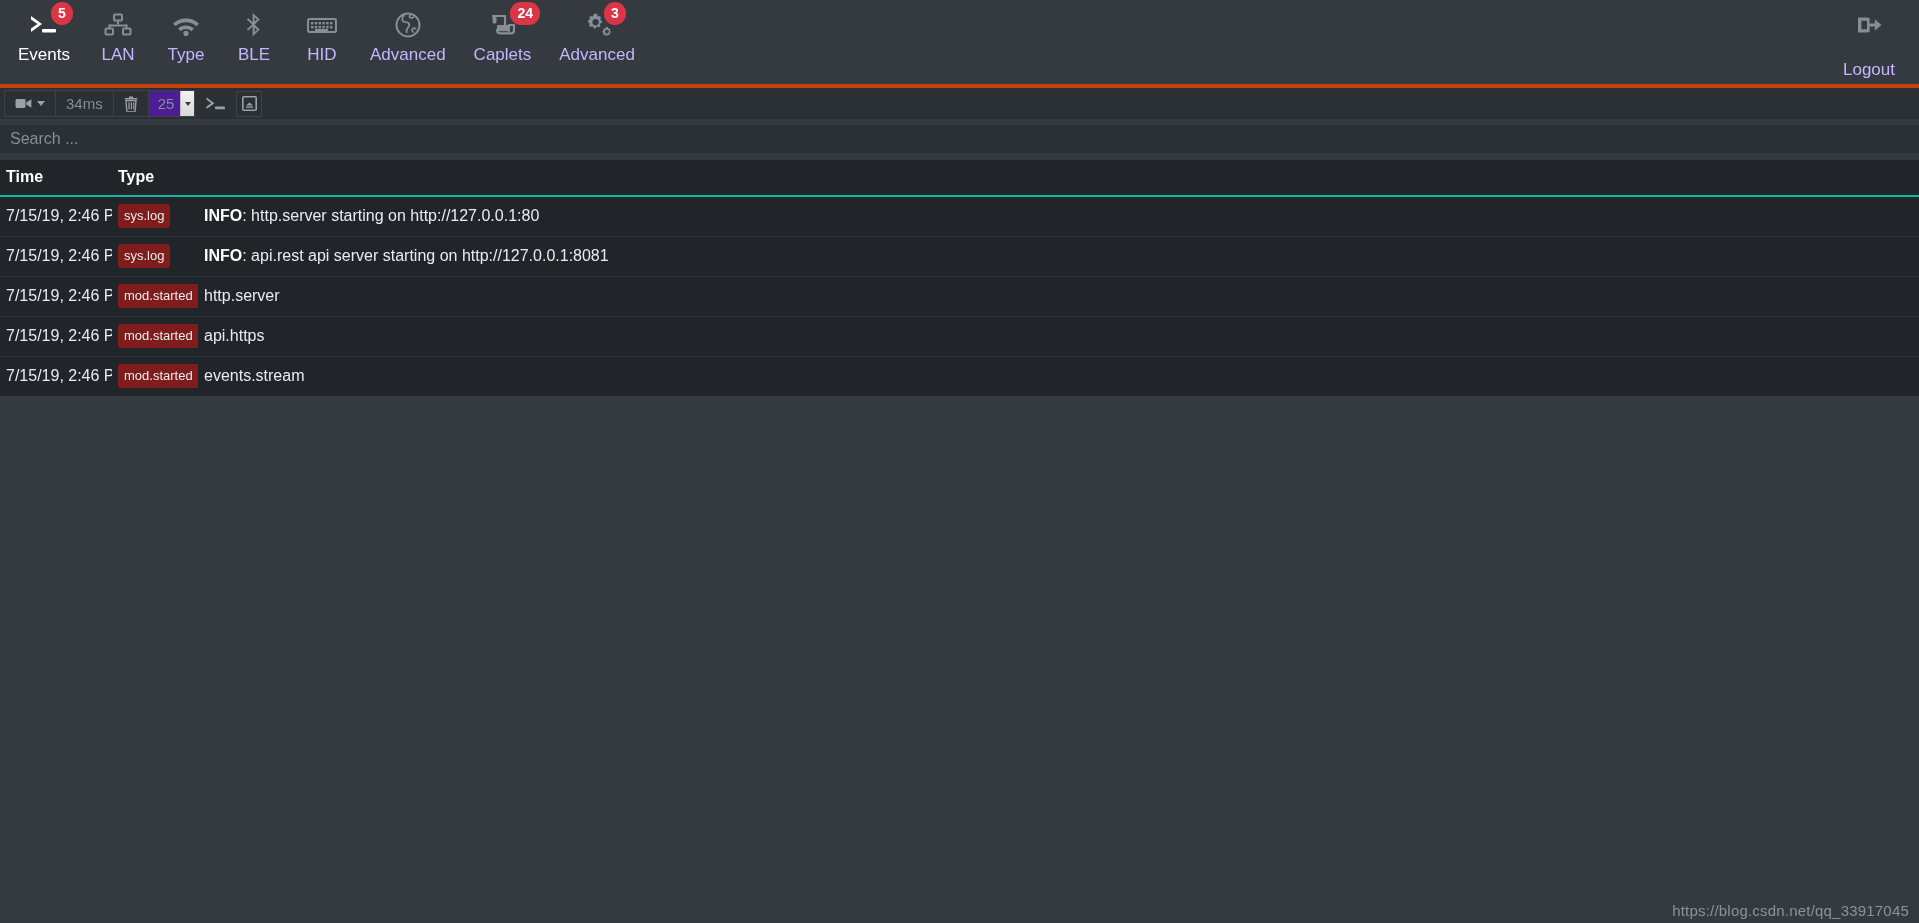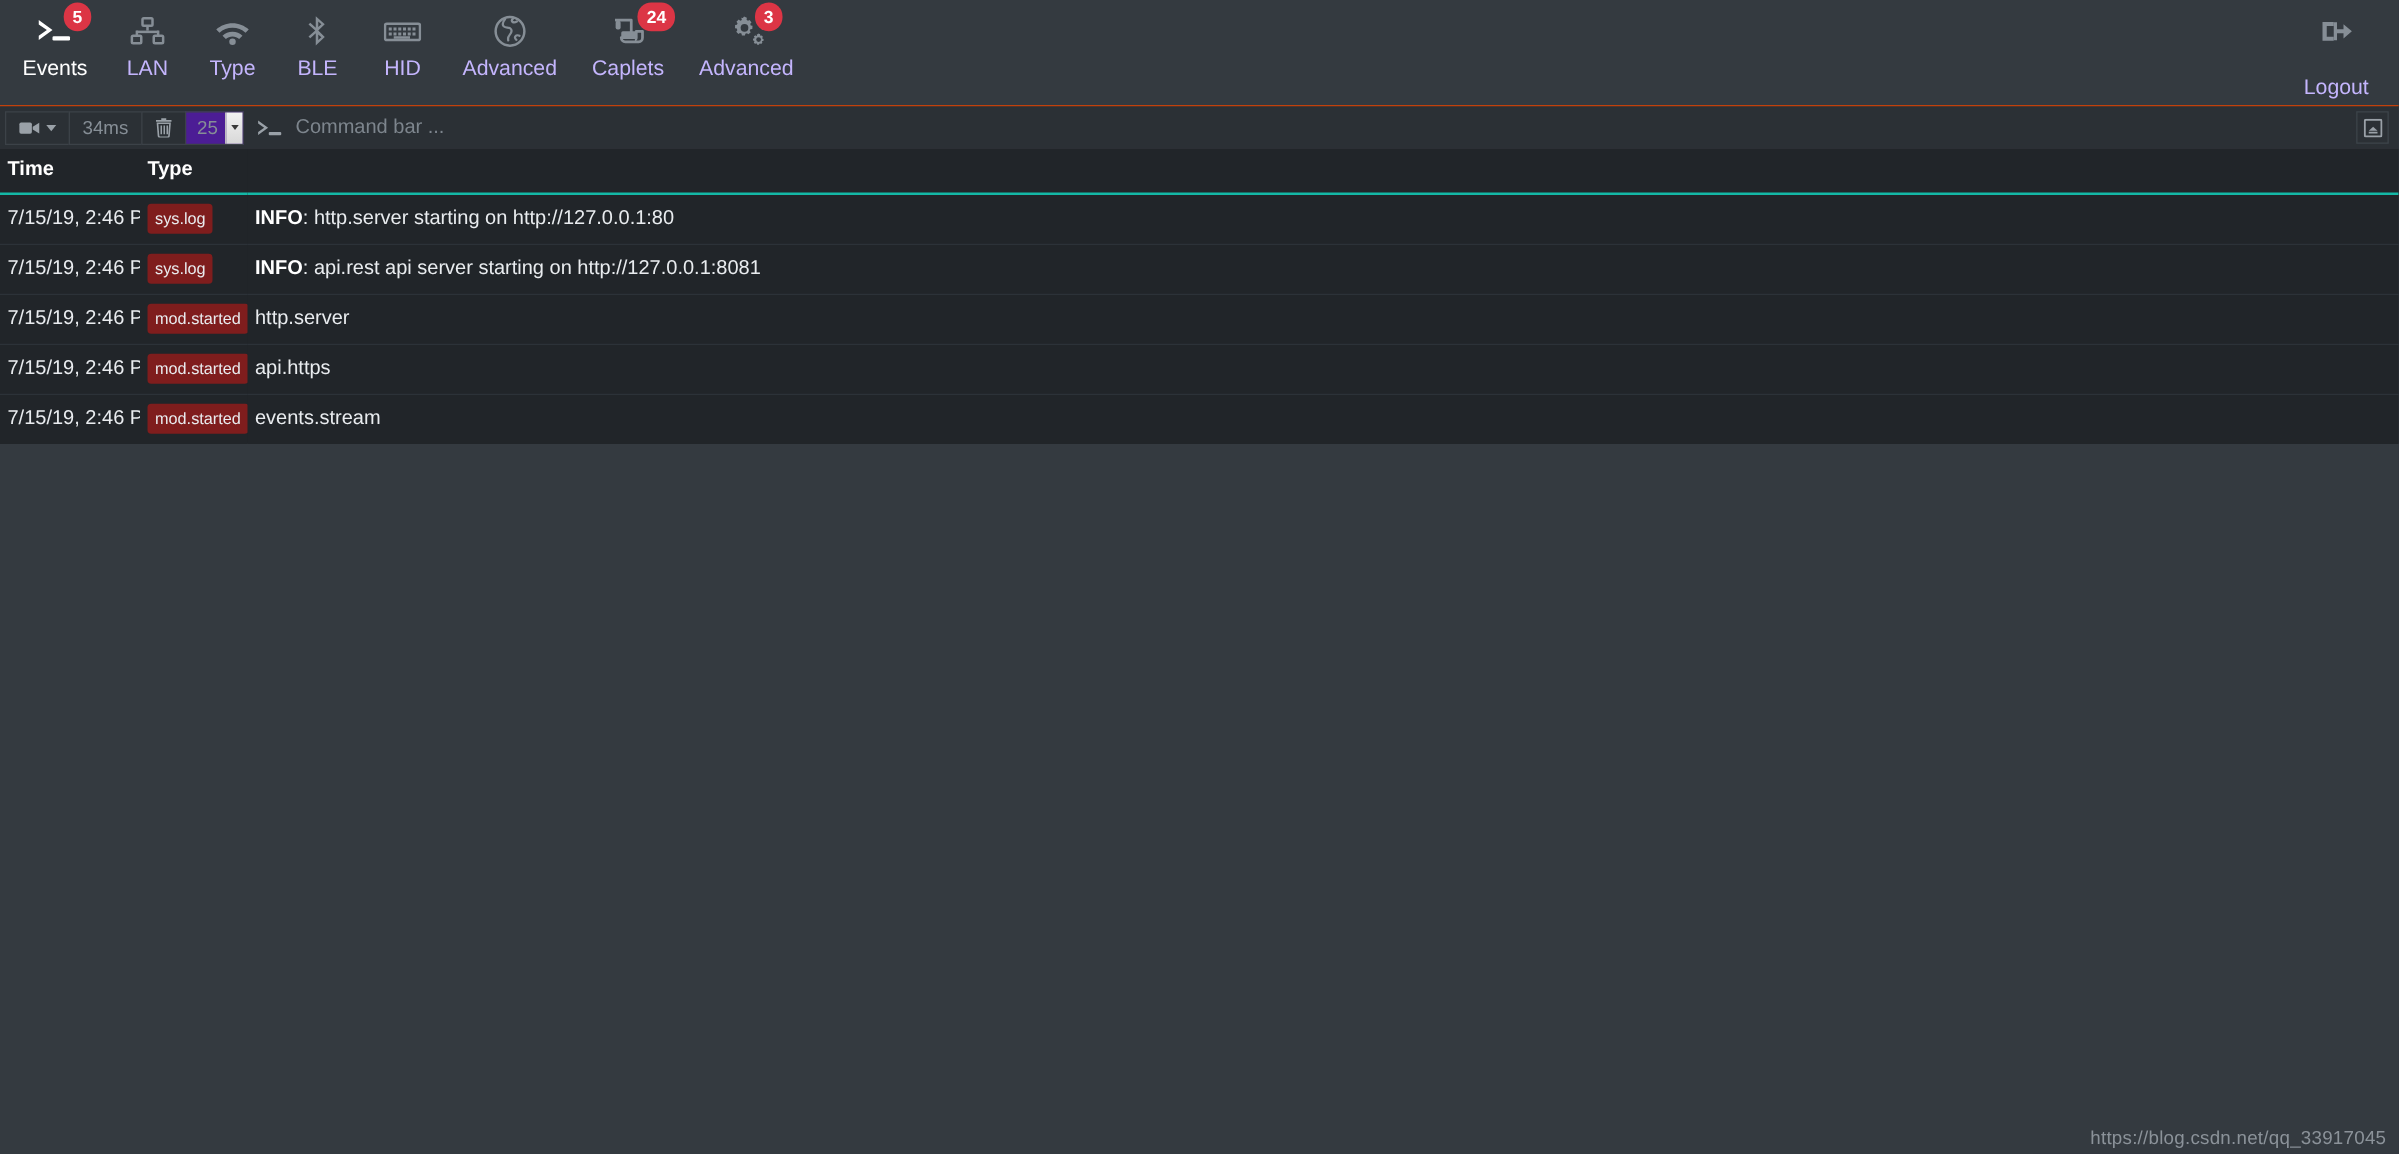--- a/index.html
+++ b/index.html
@@ -109,21 +109,21 @@
 
   
   .cmdbar {
     height: 35px;
     background: #2b3035;
     display: flex;
     align-items: center;
     flex: 0 0 auto;
     box-sizing: border-box;
     padding: 0;
-    border-top: 1px solid #c2410c;
+    border-top: 4px solid #c2410c;
   }
 
   .cmd-group {
     display: flex;
     align-items: center;
     height: 27px;
     margin-left: 4px;
   }
 
   .cmd-btn {
@@ -461,31 +461,33 @@
       </div>
 
       <div class="prompt-icon">
         <svg width="22" height="17" viewBox="0 0 22 17">
           <path d="M1.5 2.4 L9.5 8.2 L1.5 14 L1.5 11.6 L6.3 8.2 L1.5 4.8 Z" fill="#9aa1a8"></path>
           <rect x="10" y="11.6" width="10" height="2.6" rx="0.8" fill="#9aa1a8"></rect>
         </svg>
       </div>
     </div>
 
-    <input class="cmd-input" type="text" placeholder="Command bar ..." style="">
 
     <div class="cmd-right-btn">
       <svg width="15" height="15" viewBox="0 0 15 15">
         <rect x="0.8" y="0.8" width="13.4" height="13.4" rx="1" fill="none" stroke="#9aa1a8" stroke-width="1.6"></rect>
         <path d="M4 9.6 L7.5 6.4 L11 9.6 Z" fill="#9aa1a8"></path>
         <rect x="4" y="10.4" width="7" height="1.4" fill="#9aa1a8"></rect>
       </svg>
     </div>
   </div>
 
+  <div class="searchwrap">
+    <input class="search-input" type="text" placeholder="Search ..." style="">
+  </div>
 
   <div class="tablewrap">
     <table class="events">
       <thead>
         <tr>
           <th class="col-time">Time</th>
           <th class="col-type">Type</th>
           <th class="col-desc"></th>
         </tr>
       </thead>

